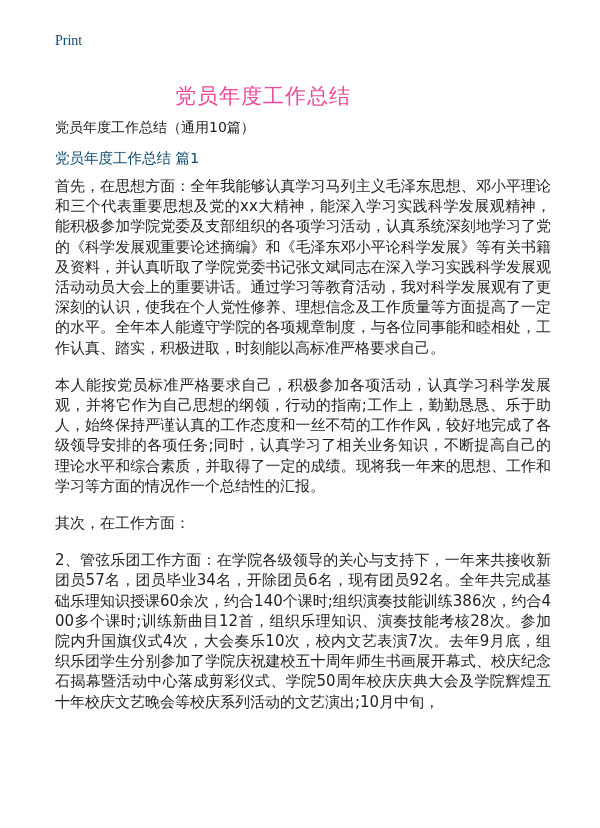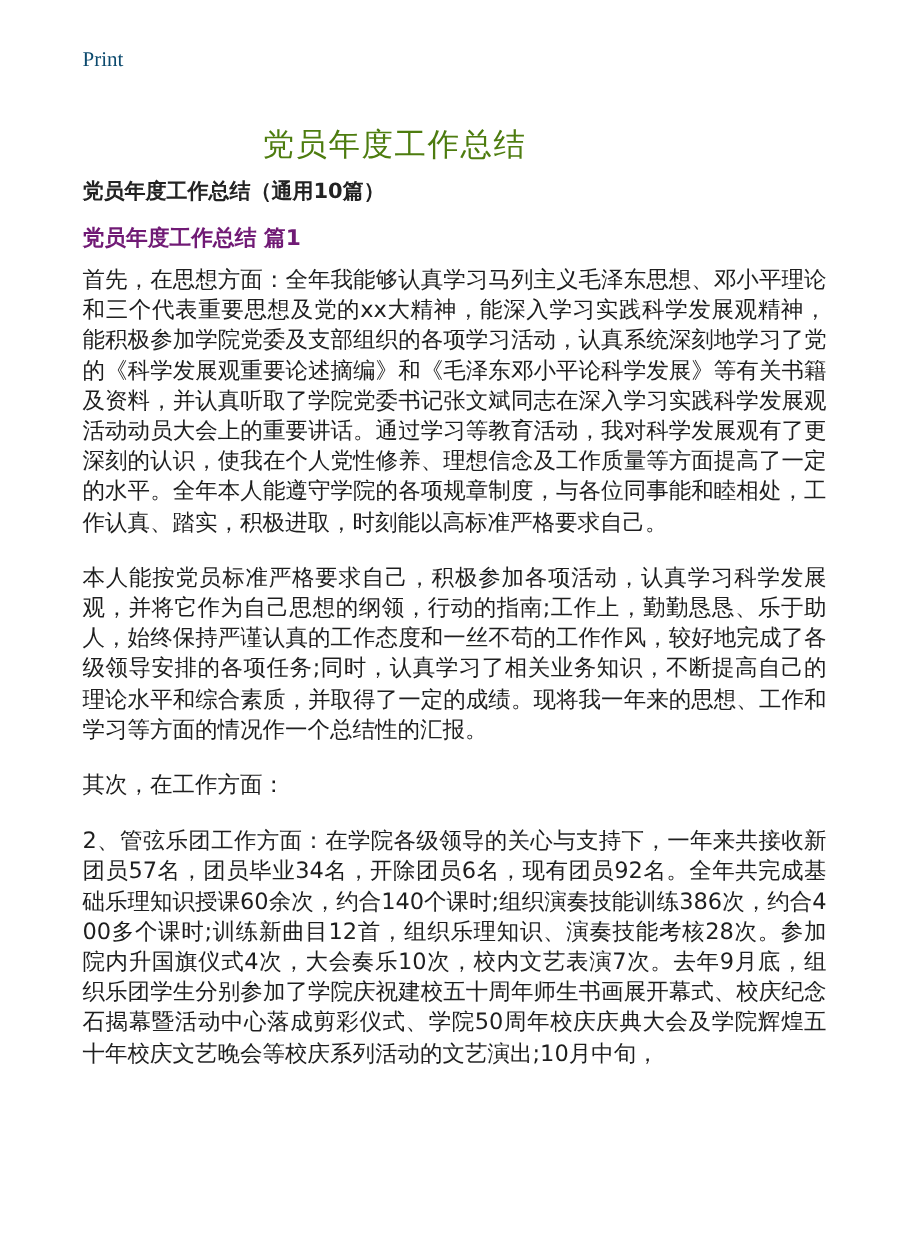--- a/index.html
+++ b/index.html
@@ -1,21 +1,21 @@
 <!DOCTYPE html>
 <html><head>
 <meta charset="utf-8">
 <style>
   html, body { margin:0; padding:0; background:#ffffff; }
   body { width:600px; height:828px; overflow:hidden; position:relative;
          font-family:"DejaVu Sans", sans-serif; color:#1a1a1a; }
   .print { position:absolute; left:55px; top:33px; font-family:"Liberation Serif", serif; font-size:14px; color:#0c4a6e; }
-  .title { position:absolute; left:0; width:526px; top:82px; text-align:center; font-size:21px; color:#4d7c0f; letter-spacing:1px; }
-  .subtitle { position:absolute; left:55px; top:119px; font-size:14px; color:#222;font-weight:bold; }
-  .heading { position:absolute; left:55px; top:149px; font-size:14.5px; font-weight:bold; color:#701a75; }
+  .title { position:absolute; left:0; width:526px; top:82px; text-align:center; font-size:21px; color:#ec4899; letter-spacing:1px; }
+  .subtitle { position:absolute; left:55px; top:119px; font-size:14px; color:#222; }
+  .heading { position:absolute; left:55px; top:149px; font-size:14.5px; font-weight:normal; color:#0c4a6e; }
   .body { position:absolute; left:55px; top:176px; width:496px; }
   .para { font-size:15px; line-height:20.2px; margin:0 0 17px 0; text-align:justify; color:#1e1e1e; word-break:break-all; }
 </style>
 </head>
 <body>
 
 <div>
   <div class="print">Print</div>
   <div class="title">党员年度工作总结</div>
   <div class="subtitle">党员年度工作总结（通用10篇）</div>

